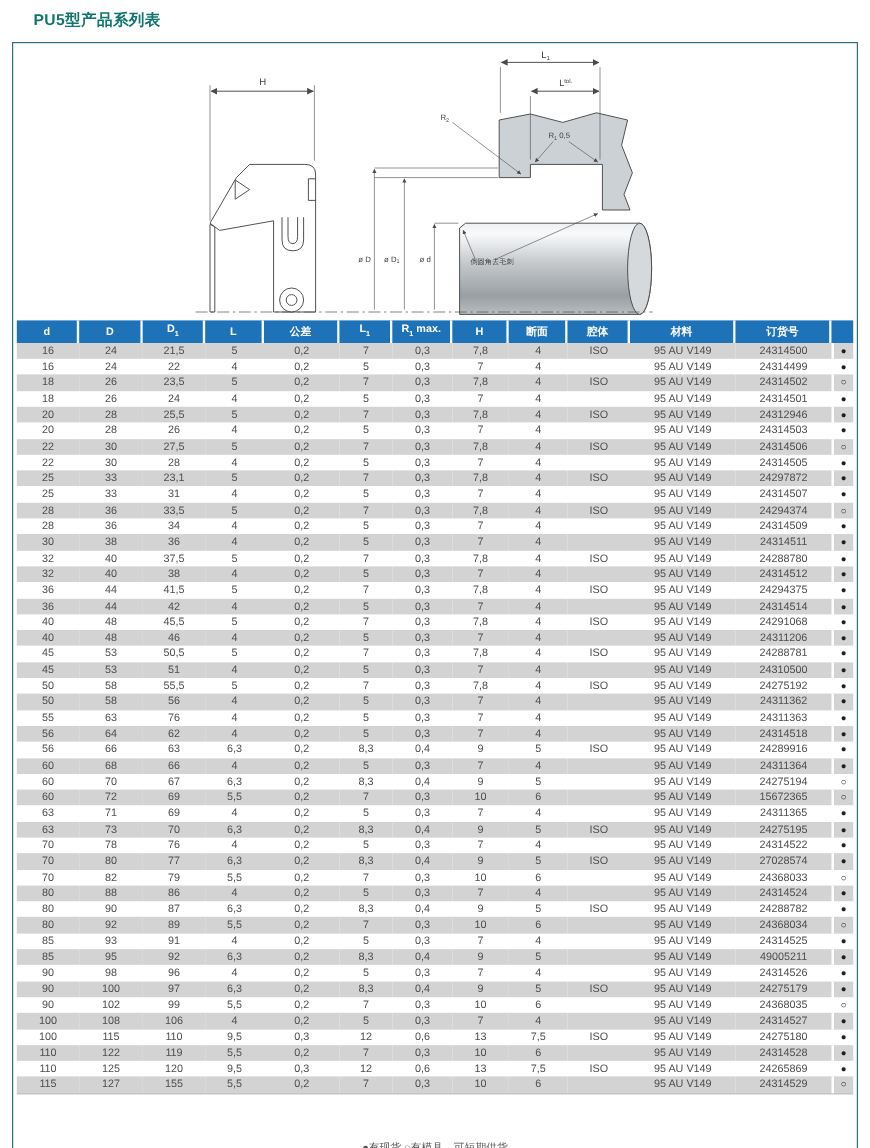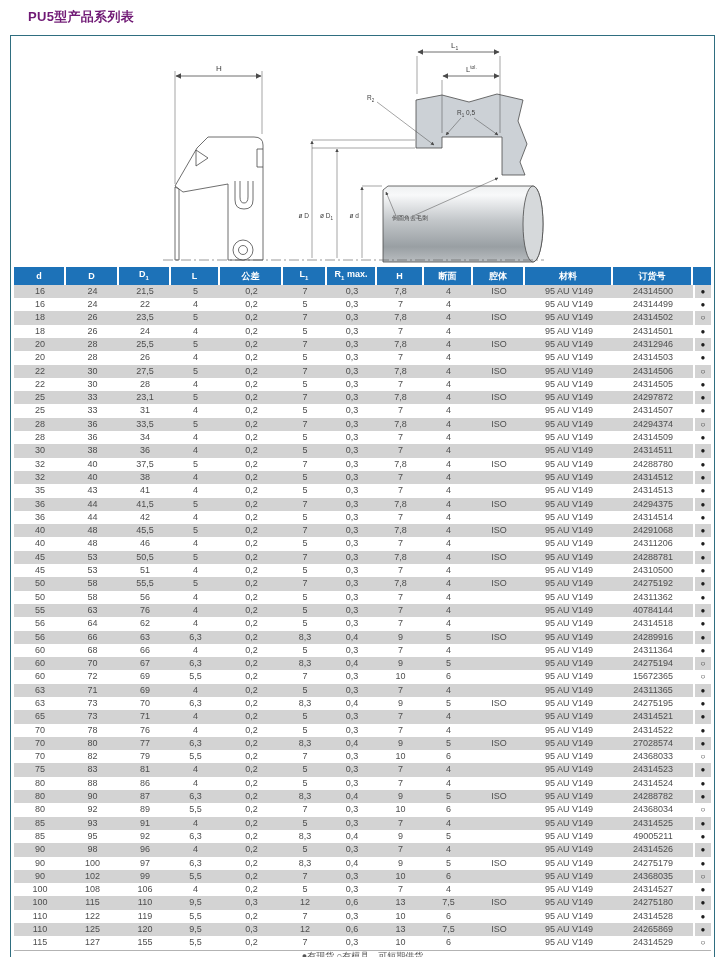--- a/index.html
+++ b/index.html
@@ -2,21 +2,21 @@
 <html><head>
 <meta charset="utf-8">
 <style>
   html,body{margin:0;padding:0}
   body{
     width:725px;height:957px;overflow:hidden;position:relative;
     background:#ffffff;font-family:"Liberation Sans",sans-serif;
   }
   .page-title{
     position:absolute;left:28px;top:8px;
-    font-size:13px;font-weight:bold;color:#701a75;letter-spacing:.3px;
+    font-size:13px;font-weight:bold;color:#0f766e;letter-spacing:.3px;
   }
   .panel{
     position:absolute;left:10px;top:35px;width:705px;height:940px;
     box-sizing:border-box;border:1px solid #2f6e80;background:#fff;
   }
   .diagram-svg{position:absolute;left:0;top:0;display:block}
   .tablewrap{position:absolute;left:3px;top:231px;width:697px}
   table{
     width:697px;border-collapse:separate;border-spacing:0;table-layout:fixed;
     border-bottom:1px solid #b3b3b3;
@@ -372,35 +372,20 @@
             <td>5</td>
             <td>0,3</td>
             <td>7</td>
             <td>4</td>
             <td></td>
             <td>95 AU V149</td>
             <td>24314512</td>
             <td class="status-col">●</td>
           </tr>
           <tr>
-            <td>35</td>
-            <td>43</td>
-            <td>41</td>
-            <td>4</td>
-            <td>0,2</td>
-            <td>5</td>
-            <td>0,3</td>
-            <td>7</td>
-            <td>4</td>
-            <td></td>
-            <td>95 AU V149</td>
-            <td>24314513</td>
-            <td class="status-col">●</td>
-          </tr>
-          <tr>
             <td>36</td>
             <td>44</td>
             <td>41,5</td>
             <td>5</td>
             <td>0,2</td>
             <td>7</td>
             <td>0,3</td>
             <td>7,8</td>
             <td>4</td>
             <td>ISO</td>
@@ -518,21 +503,21 @@
             <td>63</td>
             <td>76</td>
             <td>4</td>
             <td>0,2</td>
             <td>5</td>
             <td>0,3</td>
             <td>7</td>
             <td>4</td>
             <td></td>
             <td>95 AU V149</td>
-            <td>40784144</td>
+            <td>24311363</td>
             <td class="status-col">●</td>
           </tr>
           <tr>
             <td>56</td>
             <td>64</td>
             <td>62</td>
             <td>4</td>
             <td>0,2</td>
             <td>5</td>
             <td>0,3</td>
@@ -627,35 +612,20 @@
             <td>8,3</td>
             <td>0,4</td>
             <td>9</td>
             <td>5</td>
             <td>ISO</td>
             <td>95 AU V149</td>
             <td>24275195</td>
             <td class="status-col">●</td>
           </tr>
           <tr>
-            <td>65</td>
-            <td>73</td>
-            <td>71</td>
-            <td>4</td>
-            <td>0,2</td>
-            <td>5</td>
-            <td>0,3</td>
-            <td>7</td>
-            <td>4</td>
-            <td></td>
-            <td>95 AU V149</td>
-            <td>24314521</td>
-            <td class="status-col">●</td>
-          </tr>
-          <tr>
             <td>70</td>
             <td>78</td>
             <td>76</td>
             <td>4</td>
             <td>0,2</td>
             <td>5</td>
             <td>0,3</td>
             <td>7</td>
             <td>4</td>
             <td></td>
@@ -687,35 +657,20 @@
             <td>7</td>
             <td>0,3</td>
             <td>10</td>
             <td>6</td>
             <td></td>
             <td>95 AU V149</td>
             <td>24368033</td>
             <td class="status-col">○</td>
           </tr>
           <tr>
-            <td>75</td>
-            <td>83</td>
-            <td>81</td>
-            <td>4</td>
-            <td>0,2</td>
-            <td>5</td>
-            <td>0,3</td>
-            <td>7</td>
-            <td>4</td>
-            <td></td>
-            <td>95 AU V149</td>
-            <td>24314523</td>
-            <td class="status-col">●</td>
-          </tr>
-          <tr>
             <td>80</td>
             <td>88</td>
             <td>86</td>
             <td>4</td>
             <td>0,2</td>
             <td>5</td>
             <td>0,3</td>
             <td>7</td>
             <td>4</td>
             <td></td>

